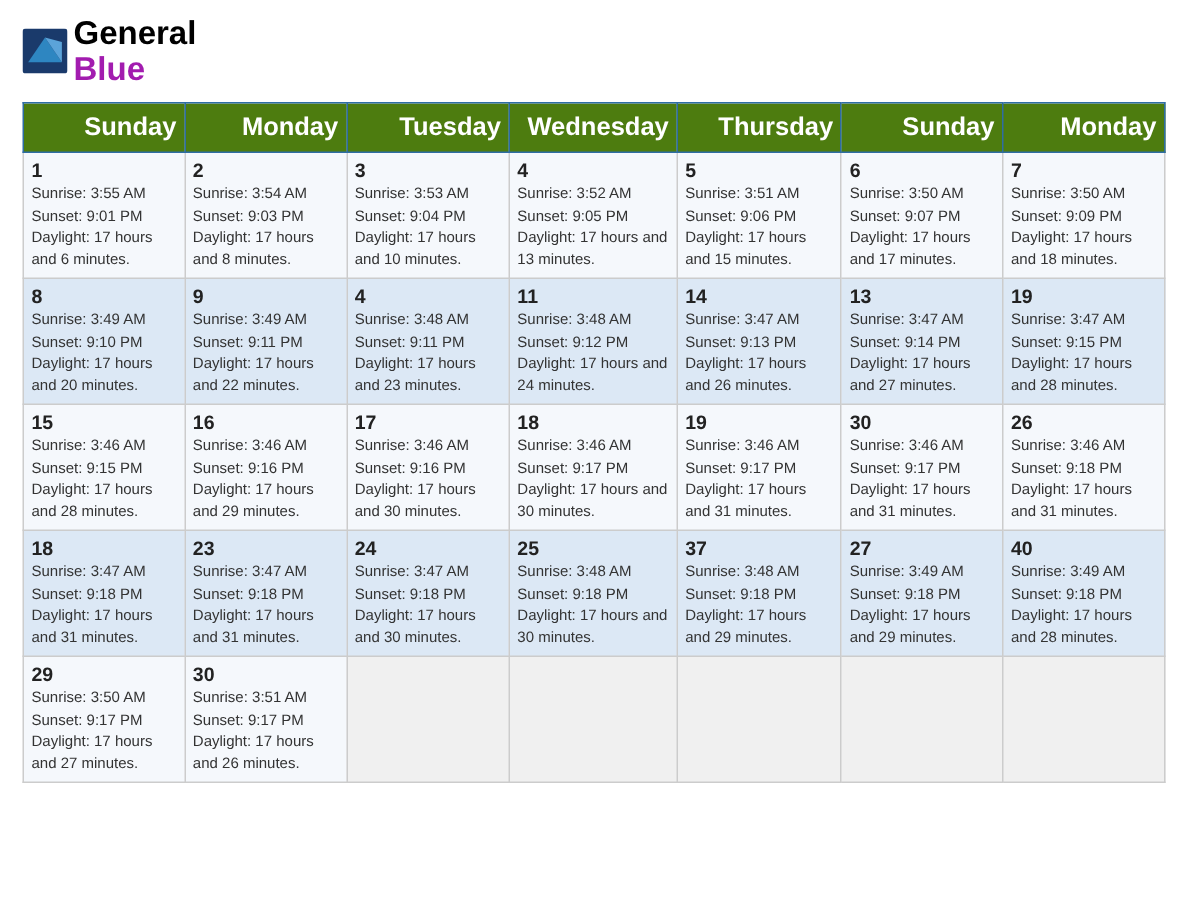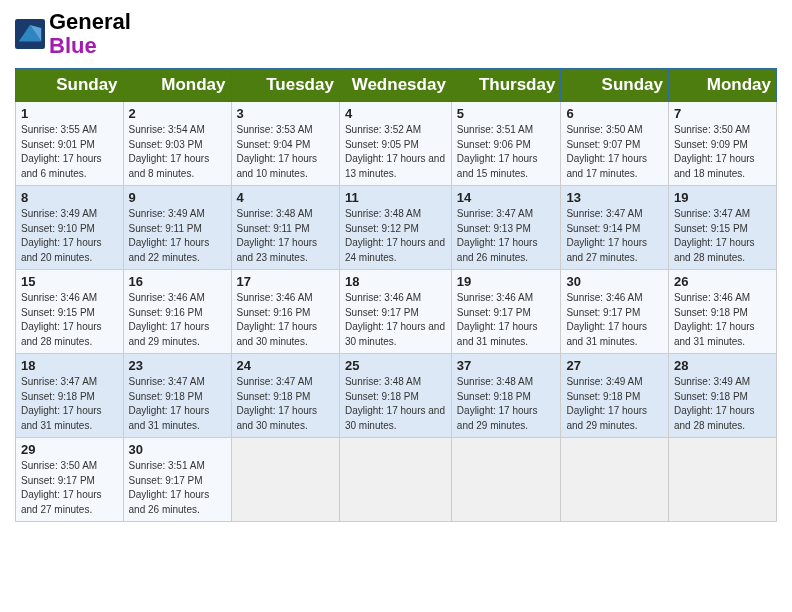--- a/index.html
+++ b/index.html
@@ -340,21 +340,21 @@
       </td>
         <td>
         <span class="day-num">27</span>
         <div class="day-info">
           Sunrise: 3:49 AM<br>
           Sunset: 9:18 PM<br>
           Daylight: 17 hours and 29 minutes.
         </div>
       </td>
         <td>
-        <span class="day-num">28</span>
+        <span class="day-num">40</span>
         <div class="day-info">
           Sunrise: 3:49 AM<br>
           Sunset: 9:18 PM<br>
           Daylight: 17 hours and 28 minutes.
         </div>
       </td>
       </tr>
       <tr>
         <td>
         <span class="day-num">29</span>

